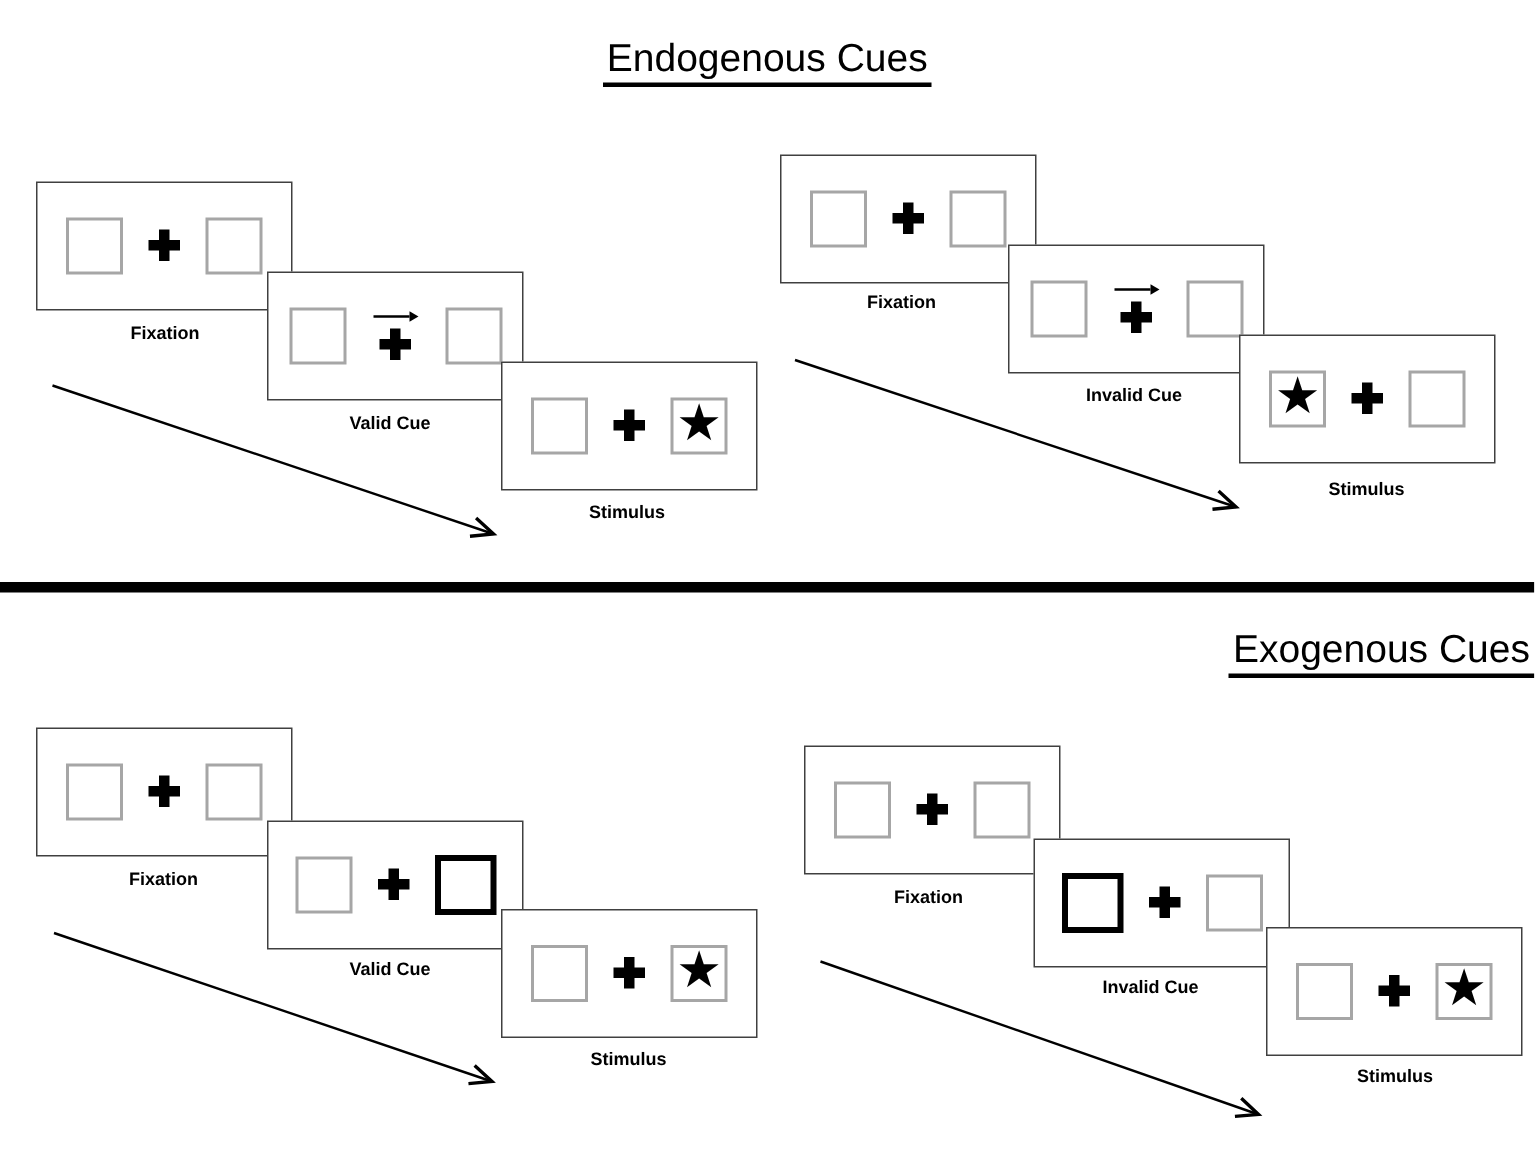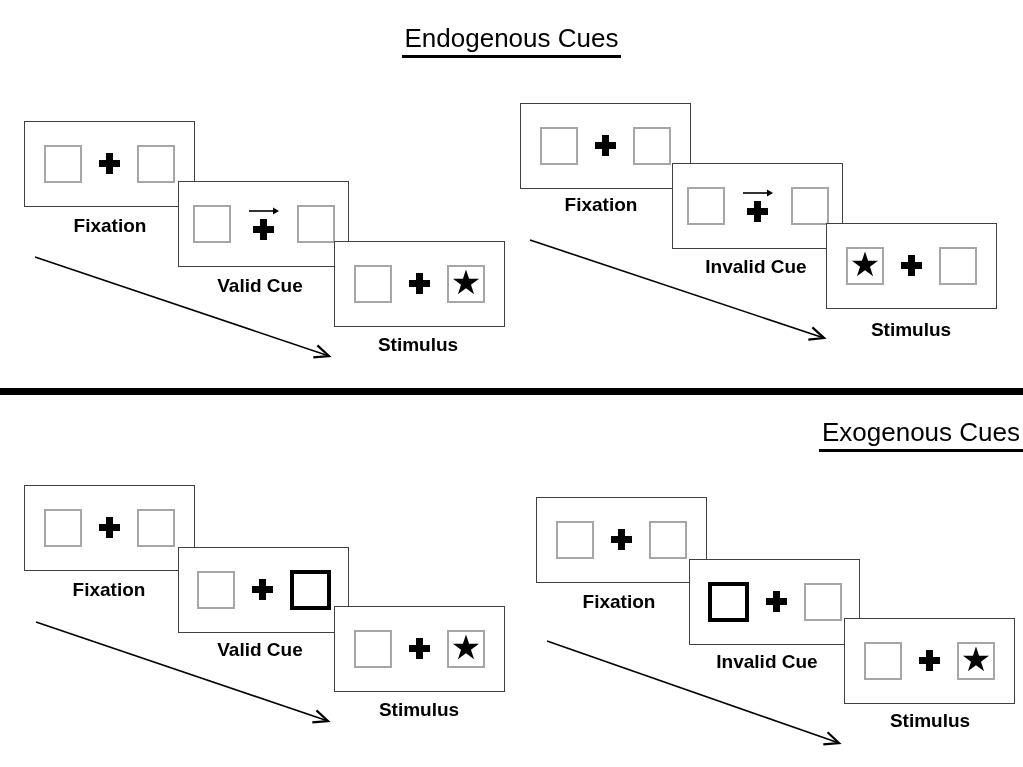--- a/index.html
+++ b/index.html
@@ -30,21 +30,21 @@
   .plus-stack{
     display:flex;flex-direction:column;align-items:center;gap:2px;
     flex:0 0 auto;margin-top:-2px;
   }
   .plus{position:relative;width:21px;height:21px;}
   .plus::before{content:"";position:absolute;left:7px;top:0;width:7px;height:21px;background:#000;}
   .plus::after{content:"";position:absolute;left:0;top:7px;width:21px;height:7px;background:#000;}
   .cue-arrow{display:block;margin-bottom:1px;}
   .plabel{
     position:absolute;transform:translateX(-50%);
-    font-size:19px;font-weight:bold;white-space:nowrap;line-height:1.1;
+    font-size:12px;font-weight:bold;white-space:nowrap;line-height:1.1;
   }
   .arrow-layer{position:absolute;left:0;top:0;width:1023px;height:767px;z-index:0;}
   .z1{z-index:1}.z2{z-index:2}.z3{z-index:3}
   .lbl{z-index:4}
 </style>
 </head>
 <body>
 
 <div class="stage">
 

